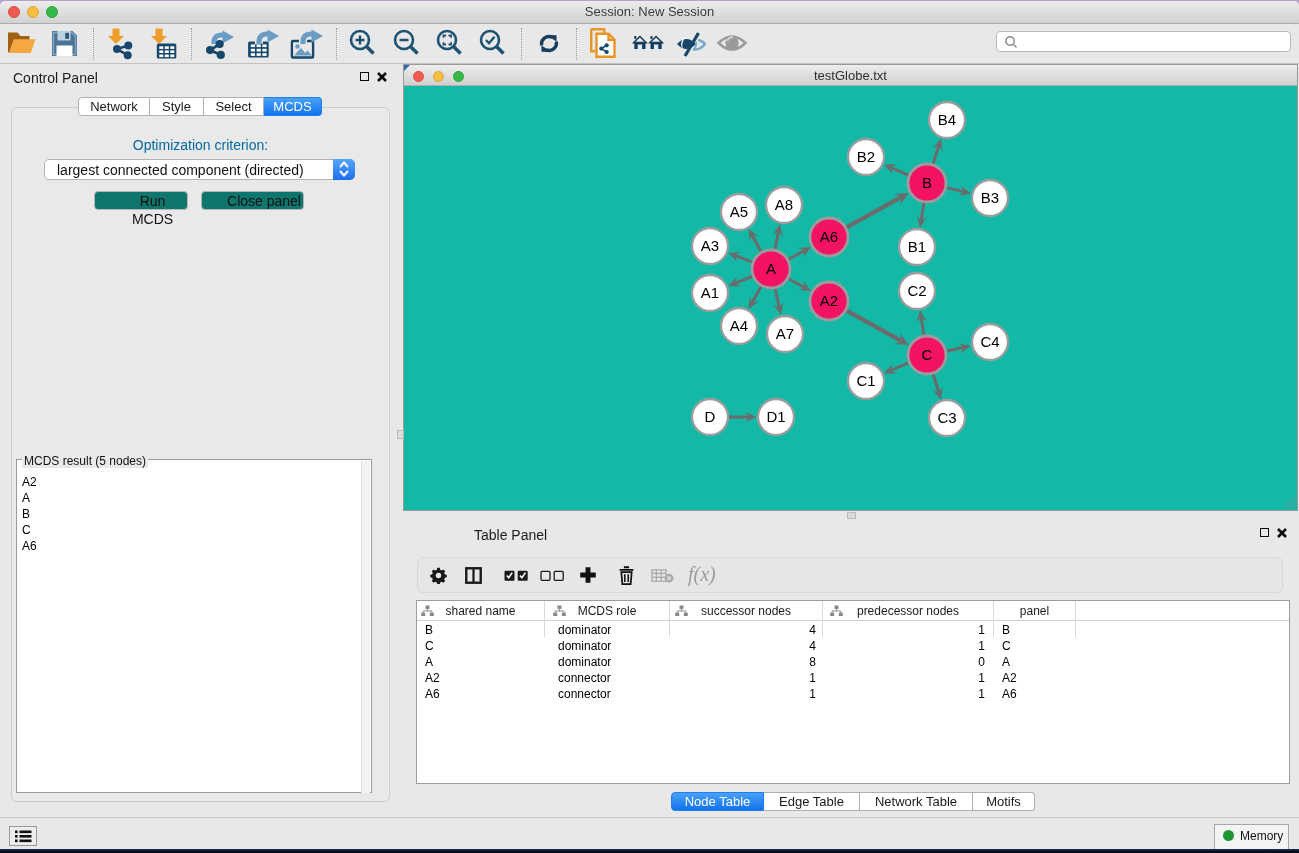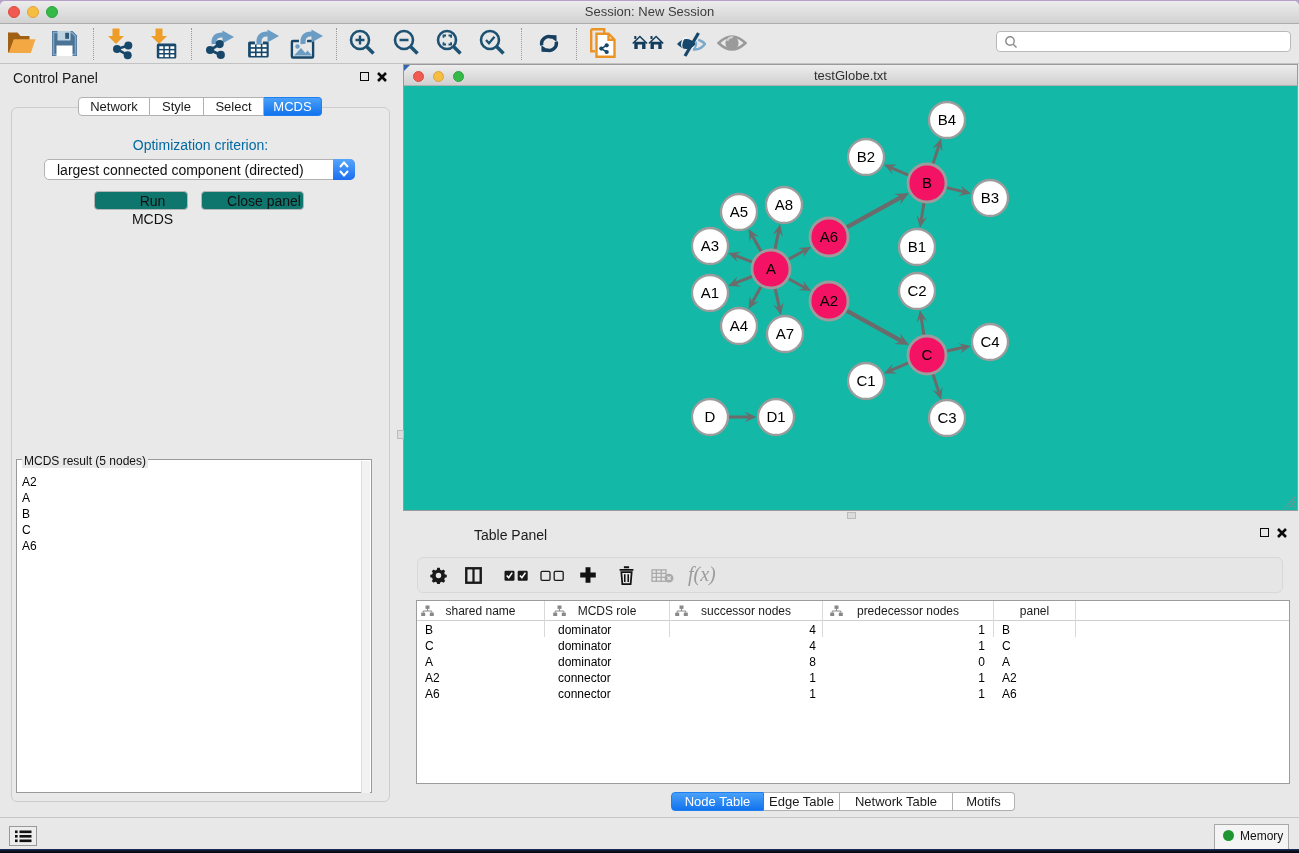--- a/index.html
+++ b/index.html
@@ -353,21 +353,21 @@
       <div id="tbody">
         <div class="td" style="left:8px;top:21px;">B<br>C<br>A<br>A2<br>A6</div>
         <div class="td" style="left:141px;top:21px;">dominator<br>dominator<br>dominator<br>connector<br>connector</div>
         <div class="td" style="left:253px;top:21px;width:146px;text-align:right;">4<br>4<br>8<br>1<br>1</div>
         <div class="td" style="left:406px;top:21px;width:162px;text-align:right;">1<br>1<br>0<br>1<br>1</div>
         <div class="td" style="left:585px;top:21px;">B<br>C<br>A<br>A2<br>A6</div>
       </div>
     </div>
     <div class="tabs" style="left:671px;top:791px;">
       <div class="tab first sel" style="width:93px;">Node Table</div>
-      <div class="tab" style="width:76px;">Edge Table</div>
+      <div class="tab" style="width:96px;">Edge Table</div>
       <div class="tab" style="width:113px;">Network Table</div>
       <div class="tab last" style="width:62px;">Motifs</div>
     </div>
   </div>
   <div class="abs" style="left:397px;top:429px;width:7px;height:9px;background:#dcdcdc;border:1px solid #bbb;"></div>
   <div class="abs" style="left:847px;top:511px;width:9px;height:7px;background:#dcdcdc;border:1px solid #bbb;"></div>
   <div id="statusbar">
     <div id="listbtn">
       <svg style="position:absolute;left:5px;top:2px;" width="17" height="15" viewBox="0 0 17 15">
         <g fill="#111">

